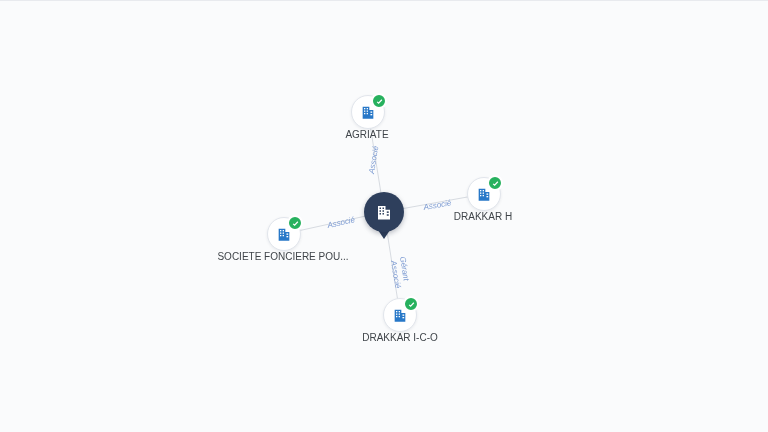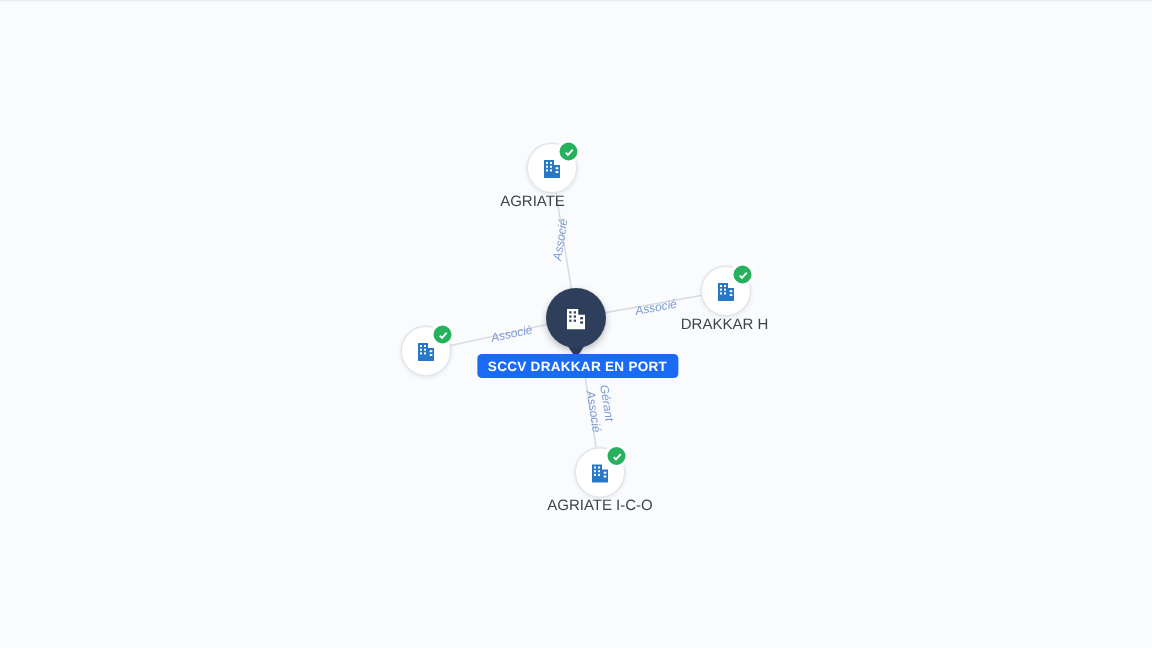--- a/index.html
+++ b/index.html
@@ -97,21 +97,21 @@
   <div class="node" style="left:351px;top:95px">
     <svg class="bld" viewBox="0 0 24 24" width="16" height="16">
         <use href="#bld"></use>
       </svg>
     <span class="badge">
       <svg viewBox="0 0 24 24" width="7" height="7">
           <path d="M4 13l5 5 11-12" stroke="#ffffff" stroke-width="4" fill="none"></path>
         </svg>
     </span>
   </div>
-  <div class="nlabel" style="left:355px;top:129px">AGRIATE</div>
+  <div class="nlabel" style="left:367px;top:129px">AGRIATE</div>
 
   <div class="node" style="left:467px;top:177px">
     <svg class="bld" viewBox="0 0 24 24" width="16" height="16">
         <use href="#bld"></use>
       </svg>
     <span class="badge">
       <svg viewBox="0 0 24 24" width="7" height="7">
           <path d="M4 13l5 5 11-12" stroke="#ffffff" stroke-width="4" fill="none"></path>
         </svg>
     </span>
@@ -121,33 +121,33 @@
   <div class="node" style="left:267px;top:217px">
     <svg class="bld" viewBox="0 0 24 24" width="16" height="16">
         <use href="#bld"></use>
       </svg>
     <span class="badge">
       <svg viewBox="0 0 24 24" width="7" height="7">
           <path d="M4 13l5 5 11-12" stroke="#ffffff" stroke-width="4" fill="none"></path>
         </svg>
     </span>
   </div>
+  <div class="nlabel" style="left:283px;top:251px">SOCIETE FONCIERE POU...</div>
 
   <div class="node" style="left:383px;top:298px">
     <svg class="bld" viewBox="0 0 24 24" width="16" height="16">
         <use href="#bld"></use>
       </svg>
     <span class="badge">
       <svg viewBox="0 0 24 24" width="7" height="7">
           <path d="M4 13l5 5 11-12" stroke="#ffffff" stroke-width="4" fill="none"></path>
         </svg>
     </span>
   </div>
-  <div class="nlabel" style="left:400px;top:332px">AGRIATE I-C-O</div>
+  <div class="nlabel" style="left:400px;top:332px">DRAKKAR I-C-O</div>
 
   <div class="pin-tail" style="left:376px;top:227px"></div>
   <div class="pin" style="left:364px;top:192px">
     <svg class="bld" viewBox="0 0 24 24" width="18" height="18">
         <use href="#bld"></use>
       </svg>
   </div>
-  <div class="center-label" style="left:385px;top:236px">SCCV DRAKKAR EN PORT</div>
 </div>
 
 </body></html>

